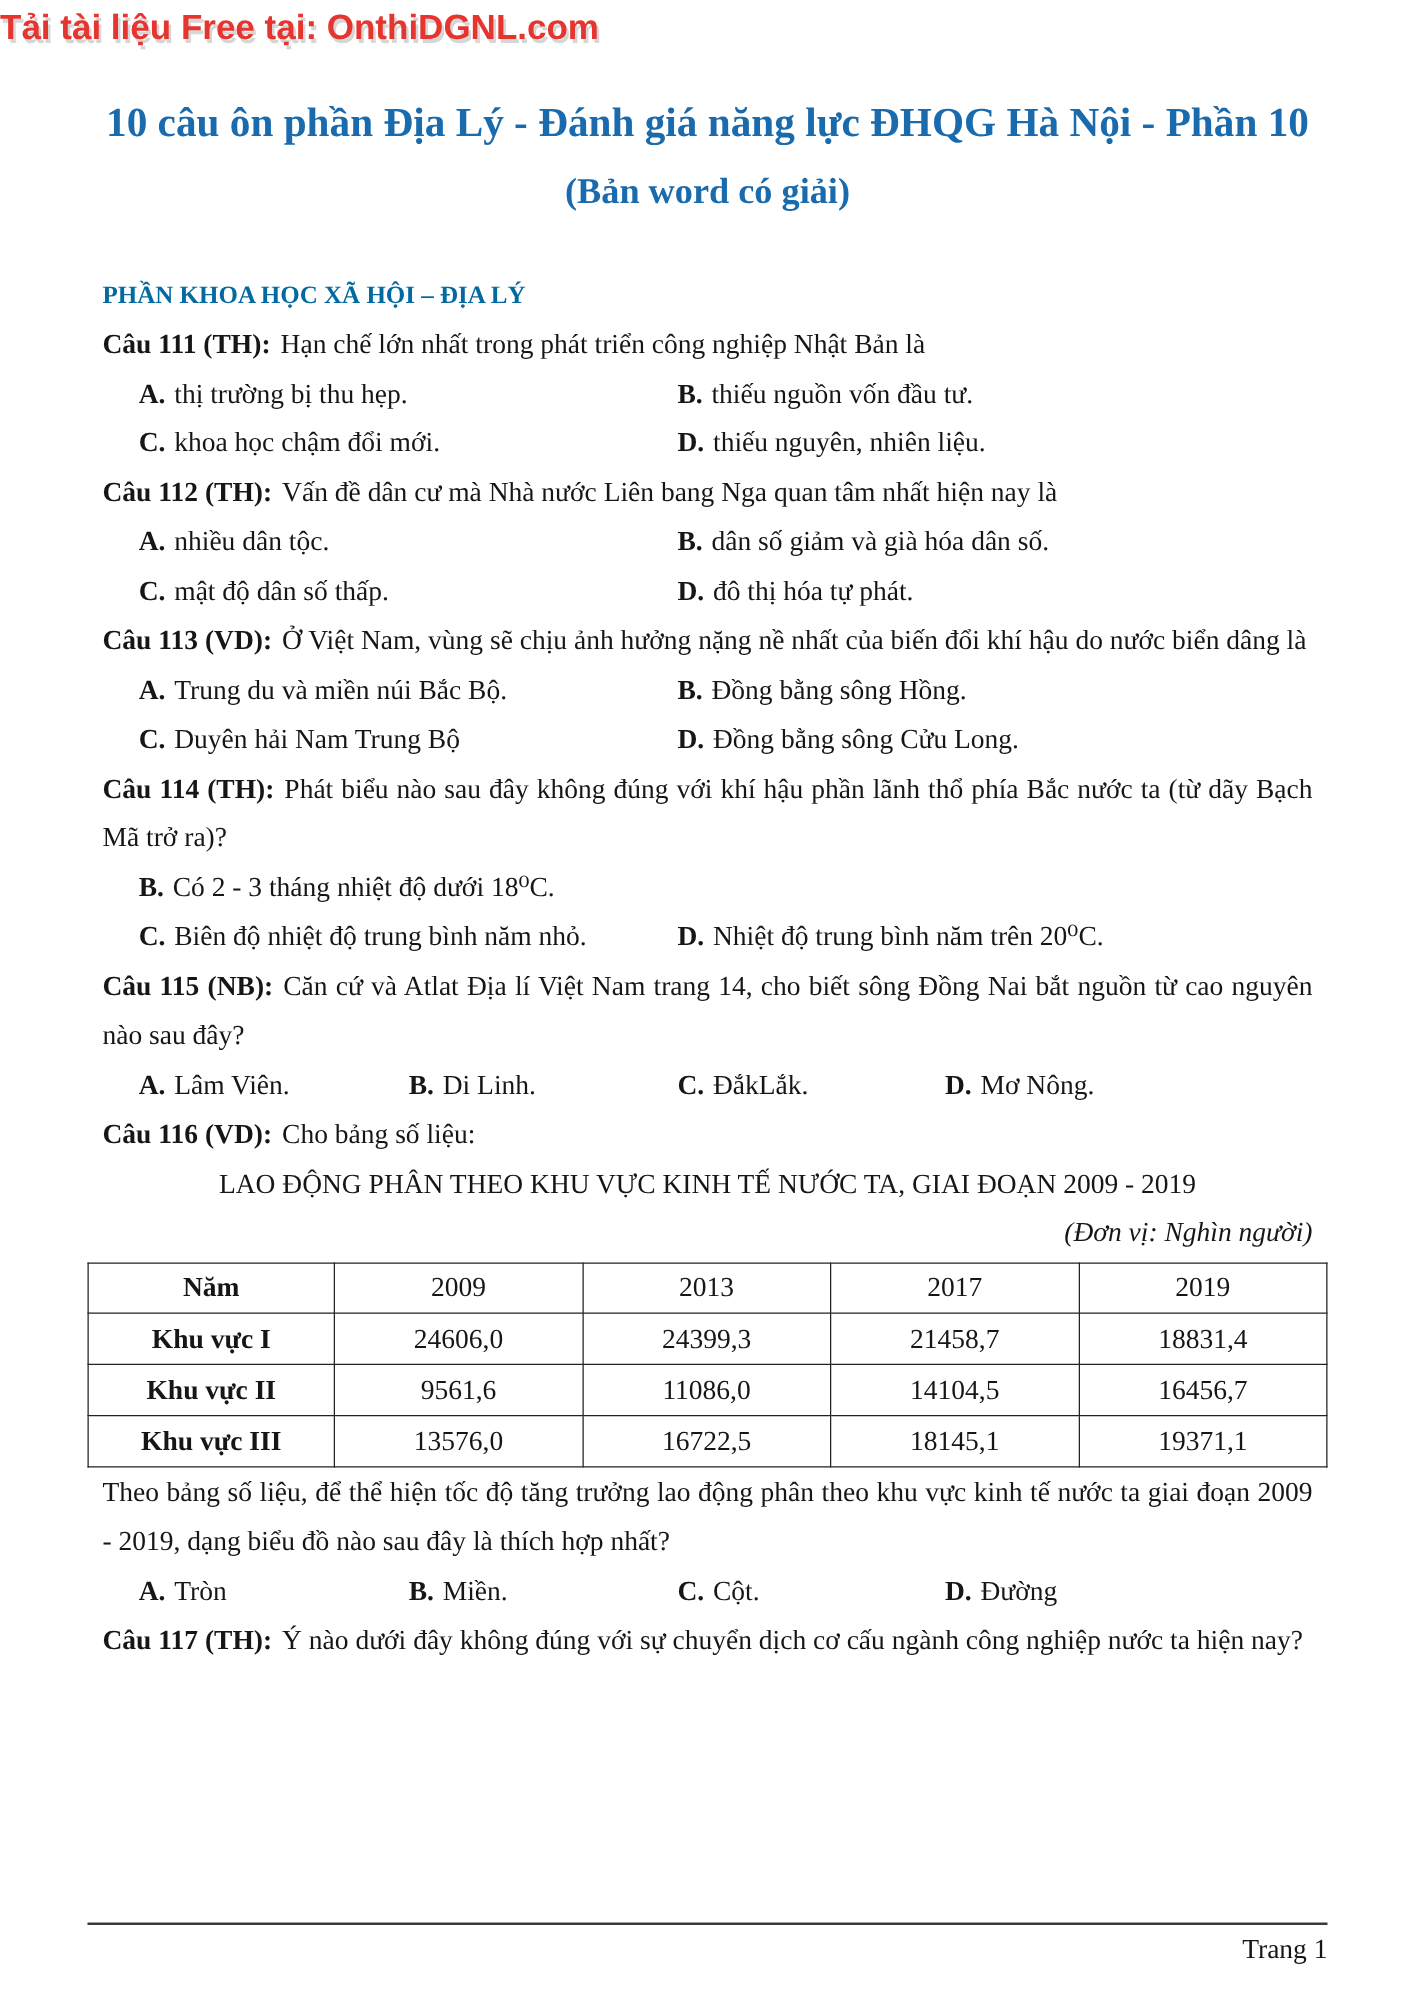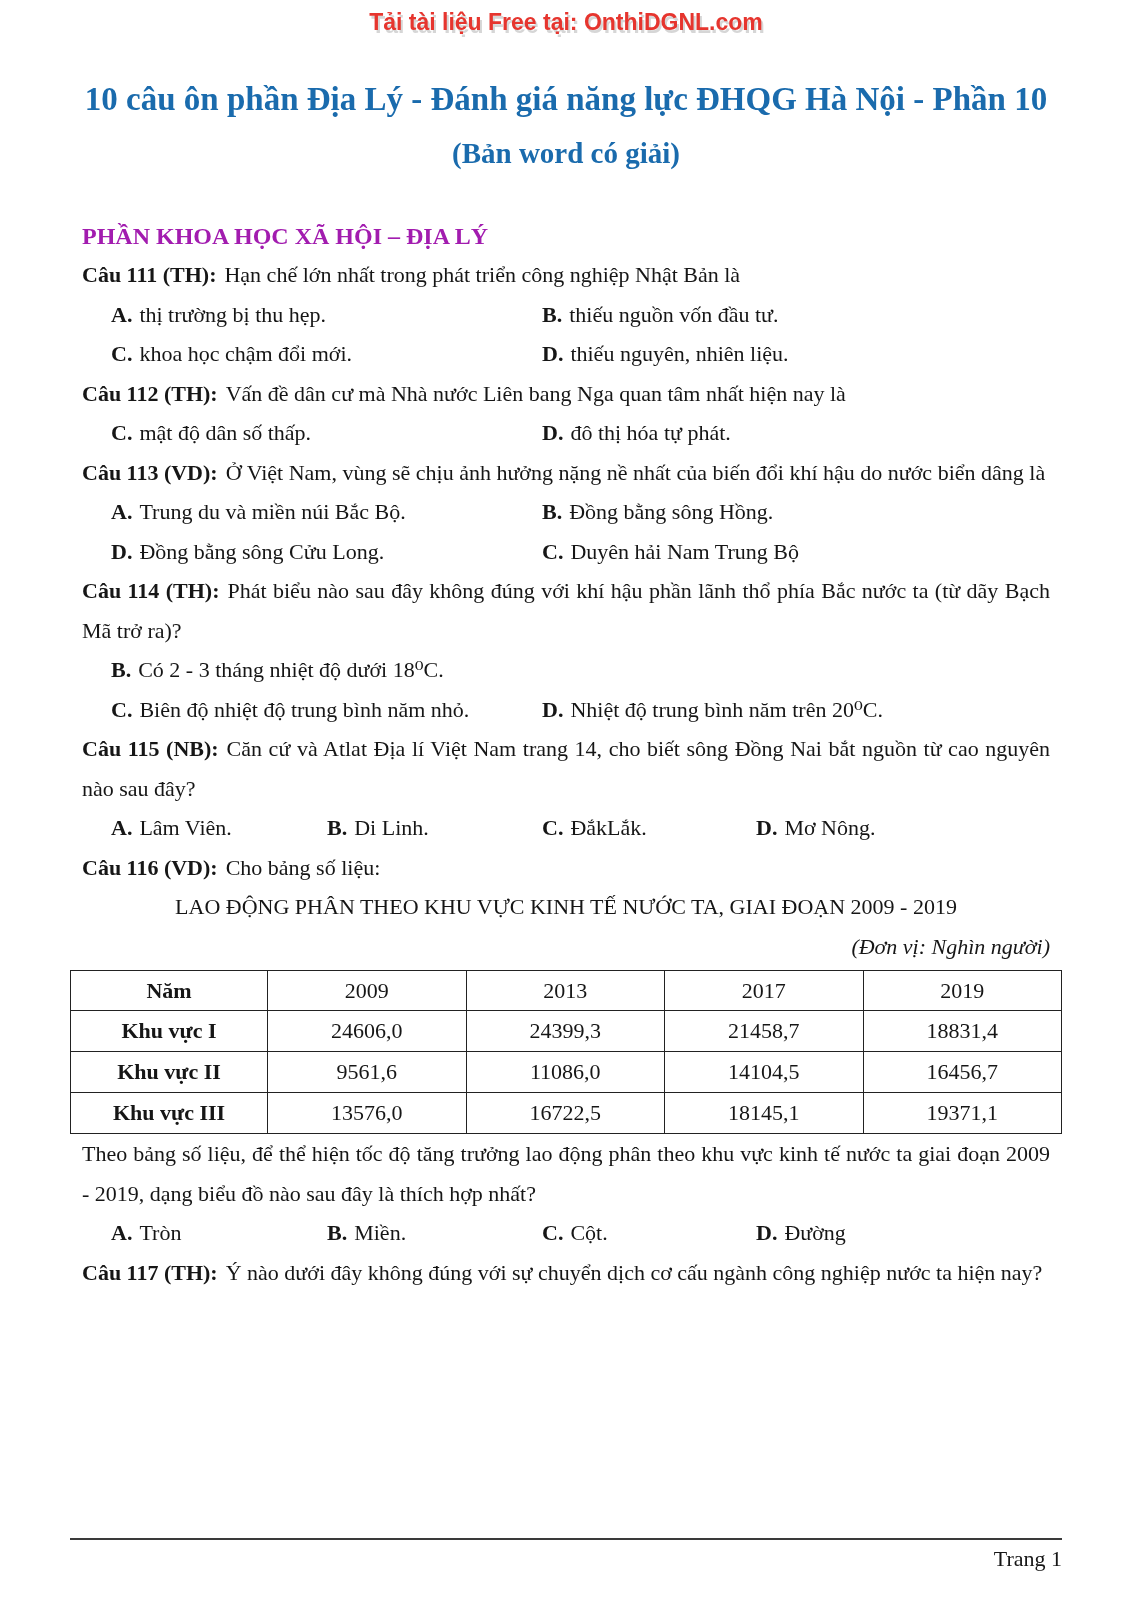--- a/index.html
+++ b/index.html
@@ -7,24 +7,24 @@
     position: relative;
     width: 1132px;
     height: 1600px;
     background: #ffffff;
     color: #161616;
     font-family: "Liberation Serif", "DejaVu Serif", serif;
     overflow: hidden;
   }
   .header-link {
     padding-top: 8px;
-    text-align: center;
+    text-align: left;
     font-family: "Liberation Sans", "DejaVu Sans", sans-serif;
     font-weight: bold;
-    font-size: 23px;
+    font-size: 28px;
     line-height: 28px;
     color: #e6352e;
     text-shadow: 2px 3px 0 #d6d6d6;
     cursor: pointer;
   }
   .doc-title {
     margin-top: 48px;
     text-align: center;
     font-weight: bold;
     font-size: 33px;
@@ -40,23 +40,23 @@
     color: #1a6bad;
   }
   .content {
     margin: 0 82px;
     font-size: 22px;
     line-height: 39.5px;
   }
   .section-heading {
     margin-top: 54px;
     font-weight: bold;
-    font-size: 24px;
+    font-size: 20px;
     line-height: 28px;
-    color: #a21caf;
+    color: #0369a1;
   }
   .para { text-align: justify; }
   .first-para { margin-top: 5px; }
   .qlabel { font-weight: bold; margin-right: 8px; }
   .optrow { display: grid; }
   .optrow.two  { grid-template-columns: 460px 1fr; }
   .optrow.four { grid-template-columns: 245px 215px 214px 1fr; }
   .opt:first-child { padding-left: 29px; }
   .olet { font-weight: bold; margin-right: 7px; }
   .centered-line { text-align: center; }
@@ -119,34 +119,38 @@
     </div>
     <div class="optrow two">
       <div class="opt"><b class="olet">C.</b><span>khoa học chậm đổi mới.</span></div>
       <div class="opt"><b class="olet">D.</b><span>thiếu nguyên, nhiên liệu.</span></div>
     </div>
 
     <div class="para">
       <span class="qlabel">Câu 112 (TH):</span><span>Vấn đề dân cư mà Nhà nước Liên bang Nga quan tâm nhất hiện nay là</span>
     </div>
     <div class="optrow two">
+      <div class="opt"><b class="olet">A.</b><span>nhiều dân tộc.</span></div>
+      <div class="opt"><b class="olet">B.</b><span>dân số giảm và già hóa dân số.</span></div>
+    </div>
+    <div class="optrow two">
       <div class="opt"><b class="olet">C.</b><span>mật độ dân số thấp.</span></div>
       <div class="opt"><b class="olet">D.</b><span>đô thị hóa tự phát.</span></div>
     </div>
 
     <div class="para">
       <span class="qlabel">Câu 113 (VD):</span><span>Ở Việt Nam, vùng sẽ chịu ảnh hưởng nặng nề nhất của biến đổi khí hậu do nước biển dâng là</span>
     </div>
     <div class="optrow two">
       <div class="opt"><b class="olet">A.</b><span>Trung du và miền núi Bắc Bộ.</span></div>
       <div class="opt"><b class="olet">B.</b><span>Đồng bằng sông Hồng.</span></div>
     </div>
     <div class="optrow two">
+      <div class="opt"><b class="olet">C.</b><span>Duyên hải Nam Trung Bộ</span></div>
       <div class="opt"><b class="olet">D.</b><span>Đồng bằng sông Cửu Long.</span></div>
-      <div class="opt"><b class="olet">C.</b><span>Duyên hải Nam Trung Bộ</span></div>
     </div>
 
     <div class="para">
       <span class="qlabel">Câu 114 (TH):</span><span>Phát biểu nào sau đây không đúng với khí hậu phần lãnh thổ phía Bắc nước ta (từ dãy Bạch Mã trở ra)?</span>
     </div>
     <div class="optrow two">
       <div class="opt"><b class="olet">B.</b><span>Có 2 - 3 tháng nhiệt độ dưới 18⁰C.</span></div>
     </div>
     <div class="optrow two">
       <div class="opt"><b class="olet">C.</b><span>Biên độ nhiệt độ trung bình năm nhỏ.</span></div>

